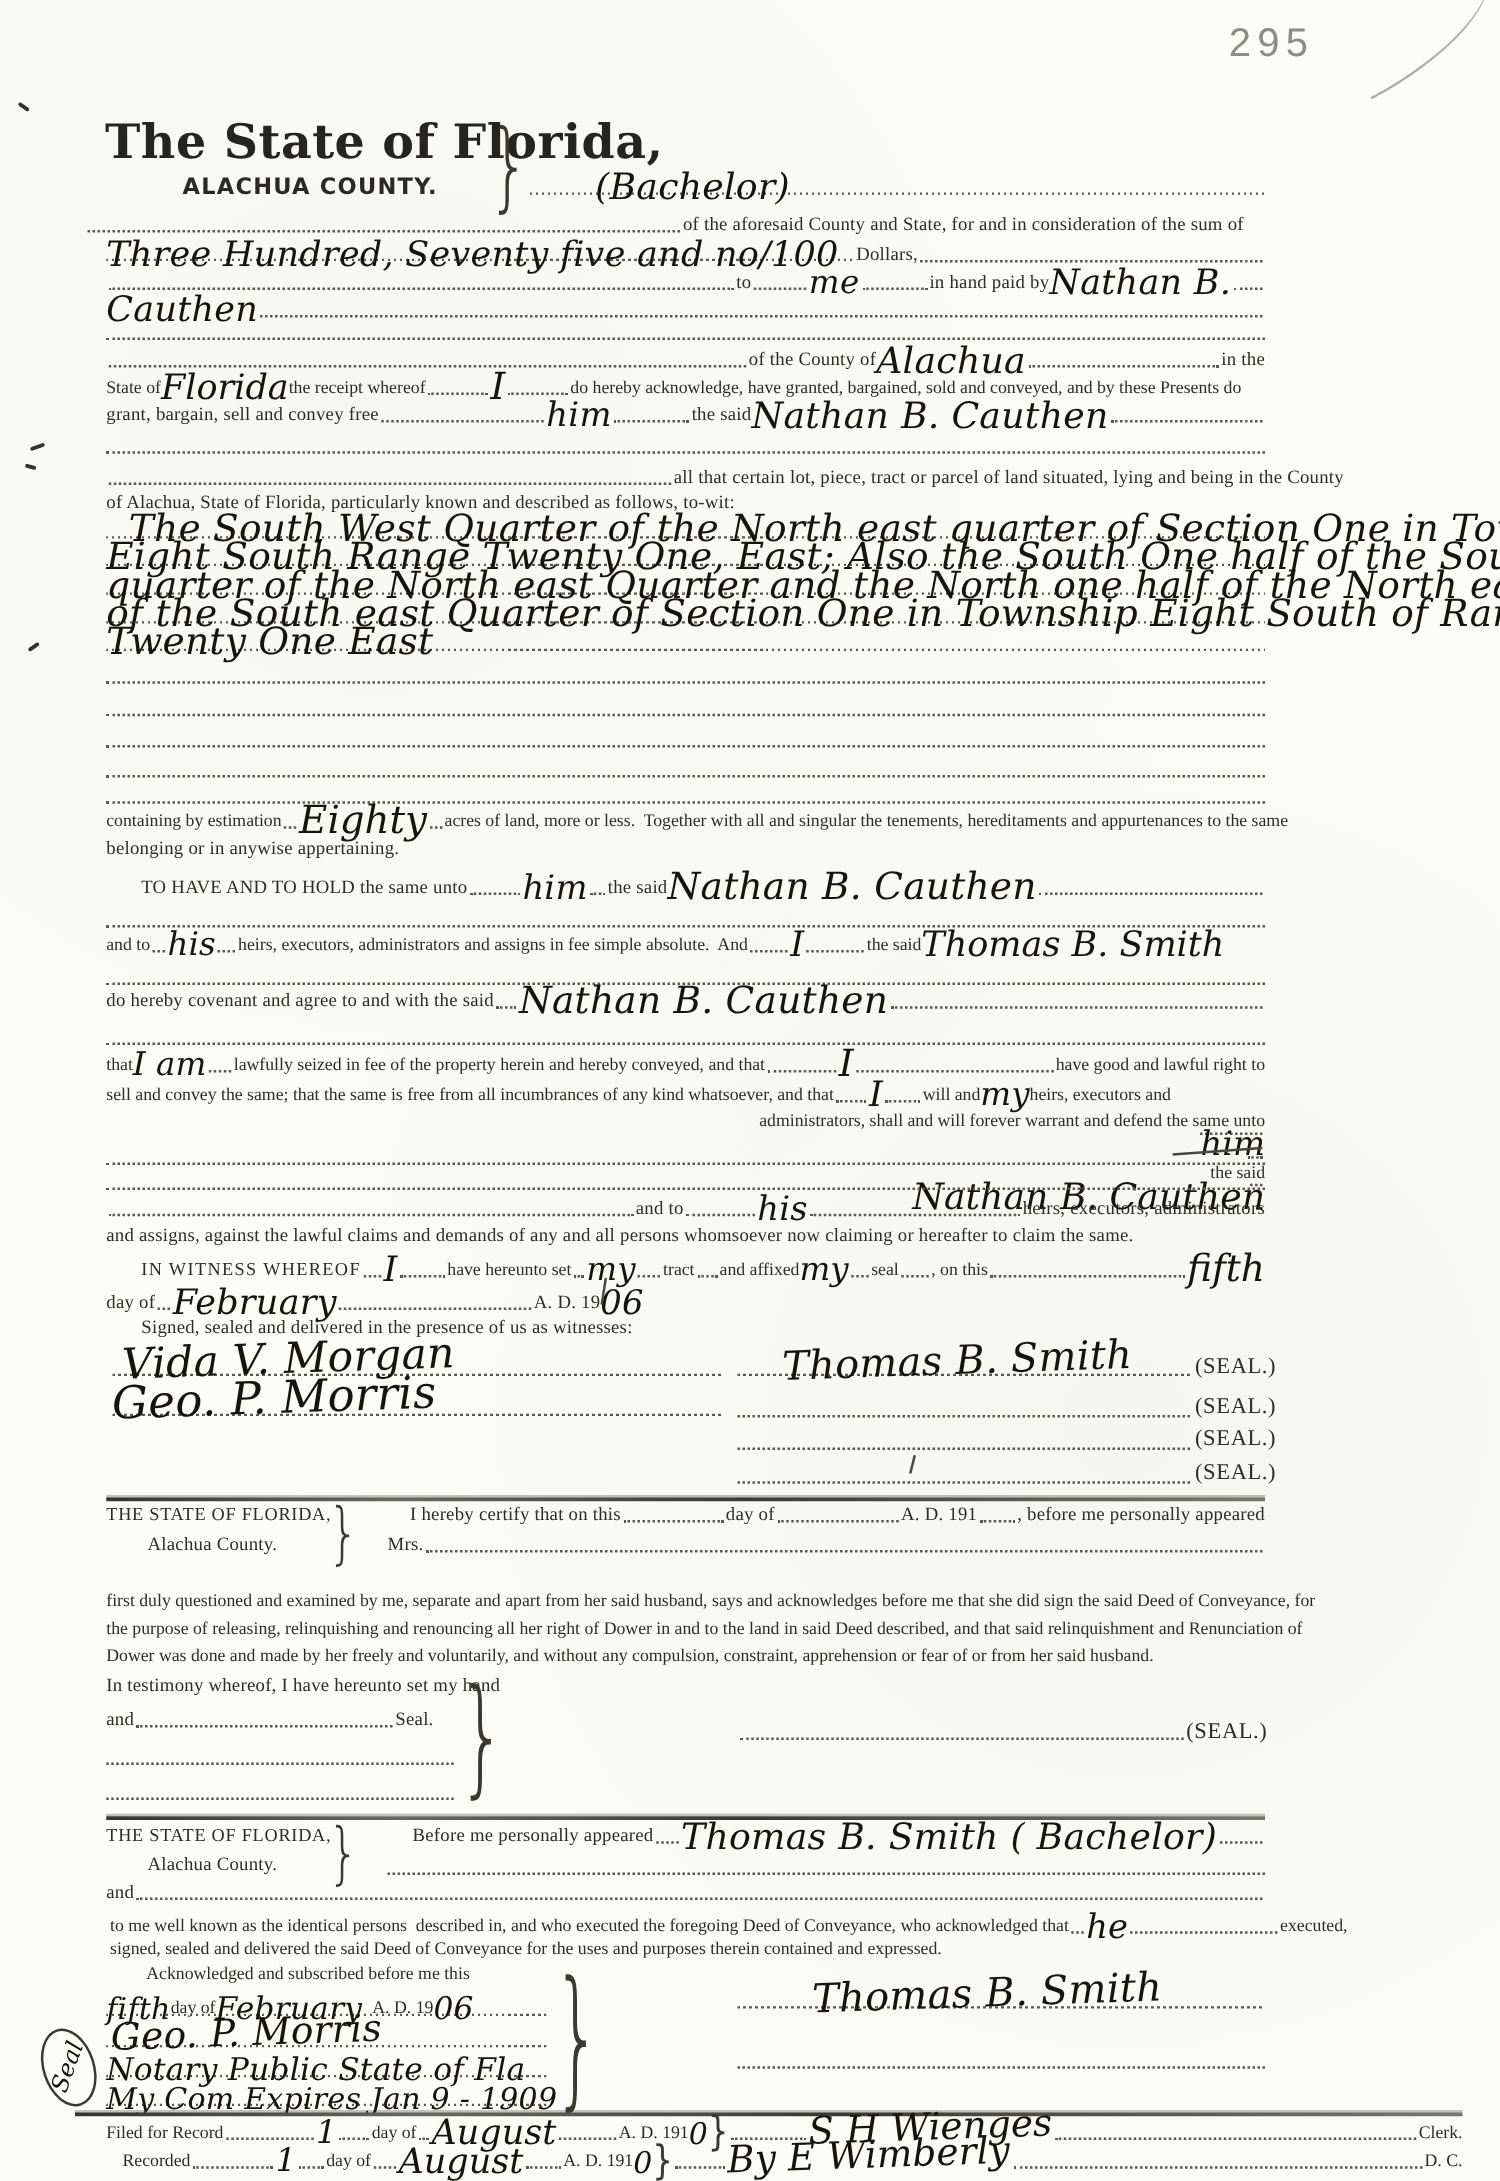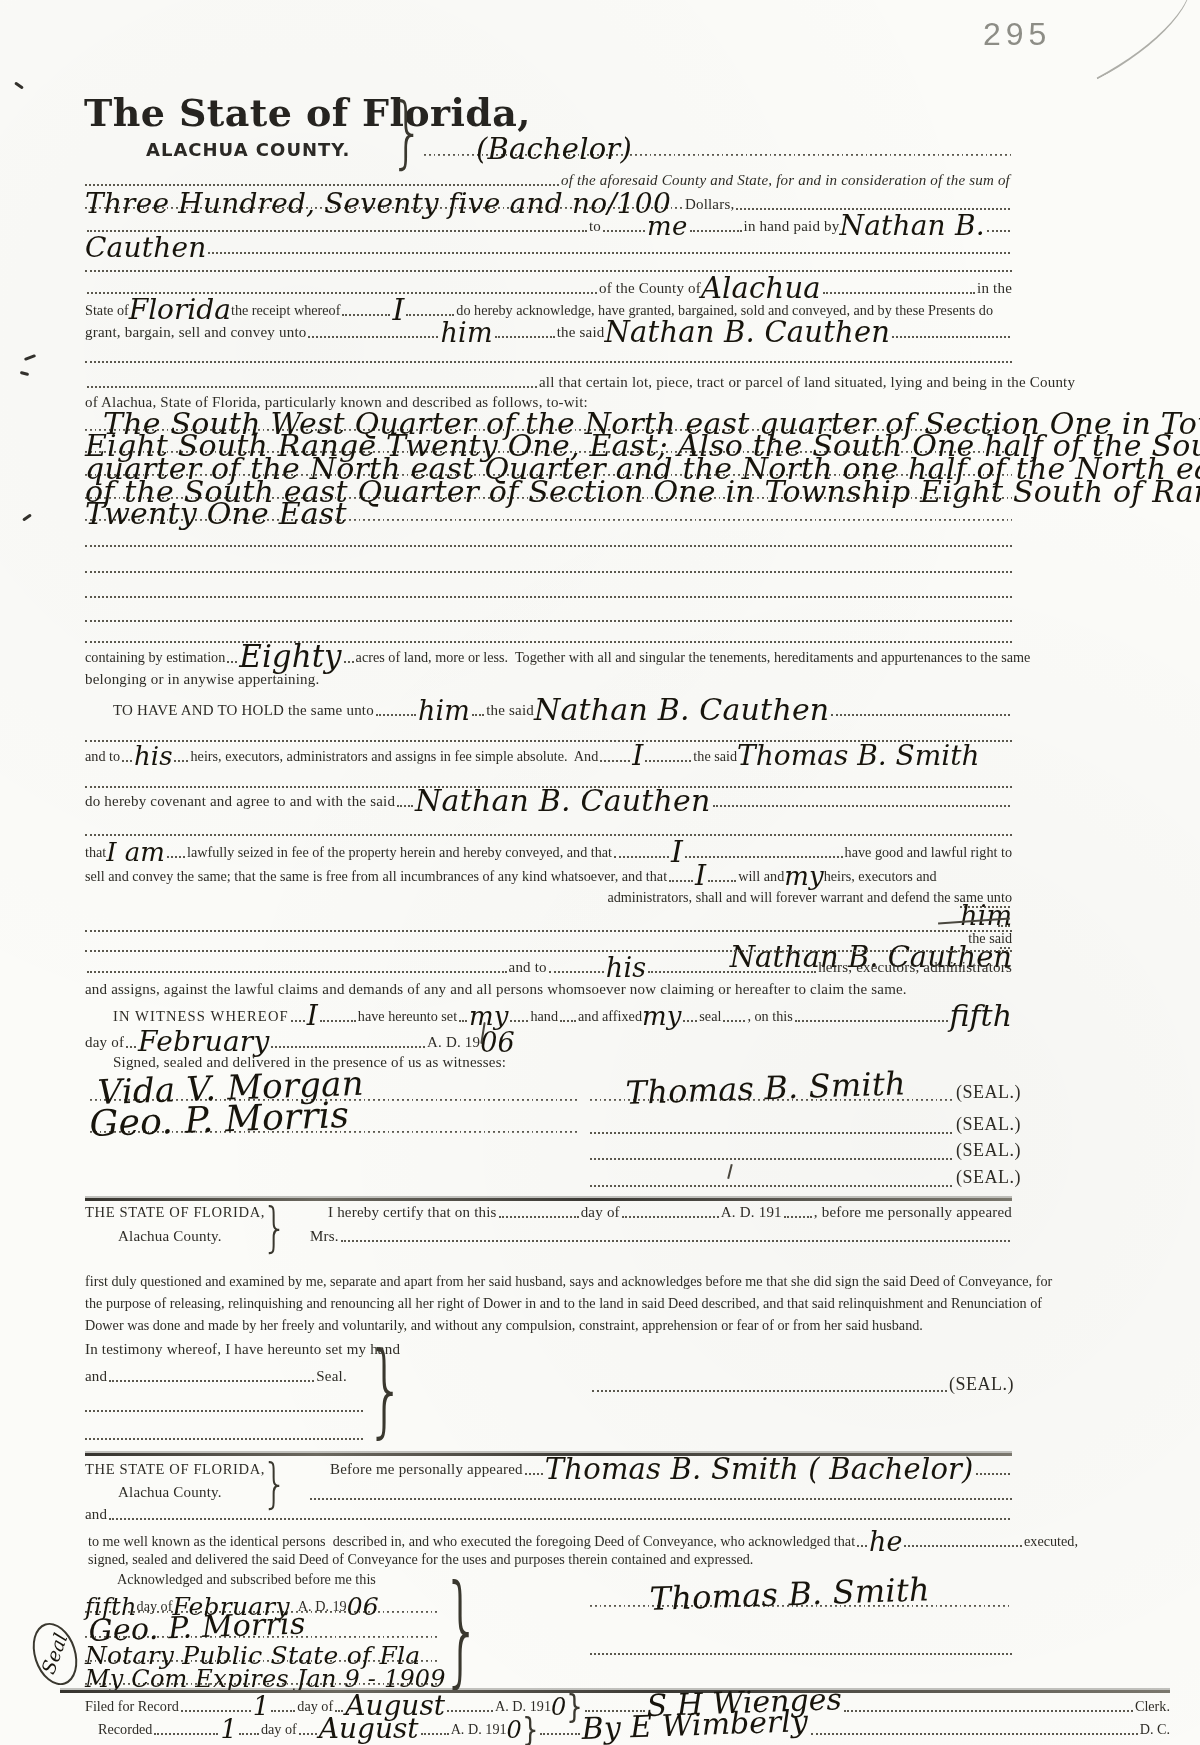--- a/index.html
+++ b/index.html
@@ -46,21 +46,21 @@
   <div class="edge" style="left:20px;top:372px;width:9px;height:3px;transform:rotate(15deg);"></div>
   <div class="edge" style="left:22px;top:516px;width:10px;height:3px;transform:rotate(-35deg);"></div>
 
   <div class="title">The State of Florida,</div>
   <div class="county-title">ALACHUA COUNTY.</div>
   <div class="brace" style="left:390px;top:94px;font-size:54px;transform:scaleY(1.45);">}</div>
   <div class="line ruled" style="left:424px;top:138px;width:588px;">
     <span class="hw" style="font-size:29px;margin-left:52px;">(Bachelor)</span>
   </div>
 
-  <div class="line" style="left:83px;top:169px;width:927px;font-style:italic;">
+  <div class="line" style="left:68px;top:169px;width:927px;">
     <span class="d"></span>
     <span class="t">of the aforesaid County and State, for and in consideration of the sum of</span>
   </div>
   <div class="line" style="left:85px;top:193px;width:927px;">
     <span class="hw ruled" style="font-size:28px;padding-right:14px;">Three Hundred, Seventy five and no/100</span>
     <span class="t">Dollars,</span>
     <span class="d"></span>
   </div>
   <div class="line" style="left:85px;top:215px;width:927px;">
     <span class="dw" style="width:500px;"></span>
@@ -87,21 +87,21 @@
   <div class="line sm" style="left:85px;top:299px;width:927px;">
     <span class="t">State of</span>
     <span class="hw" style="font-size:28px;">Florida</span>
     <span class="t">the receipt whereof</span>
     <span class="dw" style="width:48px;"></span>
     <span class="hw" style="font-size:30px;">I</span>
     <span class="dw" style="width:48px;"></span>
     <span class="t">do hereby acknowledge, have granted, bargained, sold and conveyed, and by these Presents do</span>
   </div>
   <div class="line" style="left:85px;top:321px;width:927px;">
-    <span class="t">grant, bargain, sell and convey unto</span>
+    <span class="t">grant, bargain, sell and convey free</span>
     <span class="dw" style="width:130px;"></span>
     <span class="hw" style="font-size:27px;">him</span>
     <span class="dw" style="width:60px;"></span>
     <span class="t">the said</span>
     <span class="hw" style="font-size:29px;">Nathan B. Cauthen</span>
     <span class="d"></span>
   </div>
   <div class="hr-dots" style="left:85px;top:361px;width:927px;"></div>
   <div class="line" style="left:85px;top:371px;width:927px;">
     <span class="dw" style="width:450px;"></span>
@@ -220,21 +220,21 @@
 
   <div class="line sm" style="left:85px;top:1005px;width:927px;">
     <span class="t caps" style="margin-left:28px;font-size:14.6px;">IN WITNESS WHEREOF</span>
     <span class="dw" style="width:14px;"></span>
     <span class="hw" style="font-size:28px;">I</span>
     <span class="dw" style="width:36px;"></span>
     <span class="t">have hereunto set</span>
     <span class="dw" style="width:8px;"></span>
     <span class="hw" style="font-size:26px;">my</span>
     <span class="dw" style="width:18px;"></span>
-    <span class="t">hand</span>
+    <span class="t">tract</span>
     <span class="dw" style="width:16px;"></span>
     <span class="t">and affixed</span>
     <span class="hw" style="font-size:26px;">my</span>
     <span class="dw" style="width:14px;"></span>
     <span class="t">seal</span>
     <span class="dw" style="width:22px;"></span>
     <span class="t">, on this</span>
     <span class="d"></span>
     <span class="hw" style="font-size:30px;">fifth</span>
   </div>

